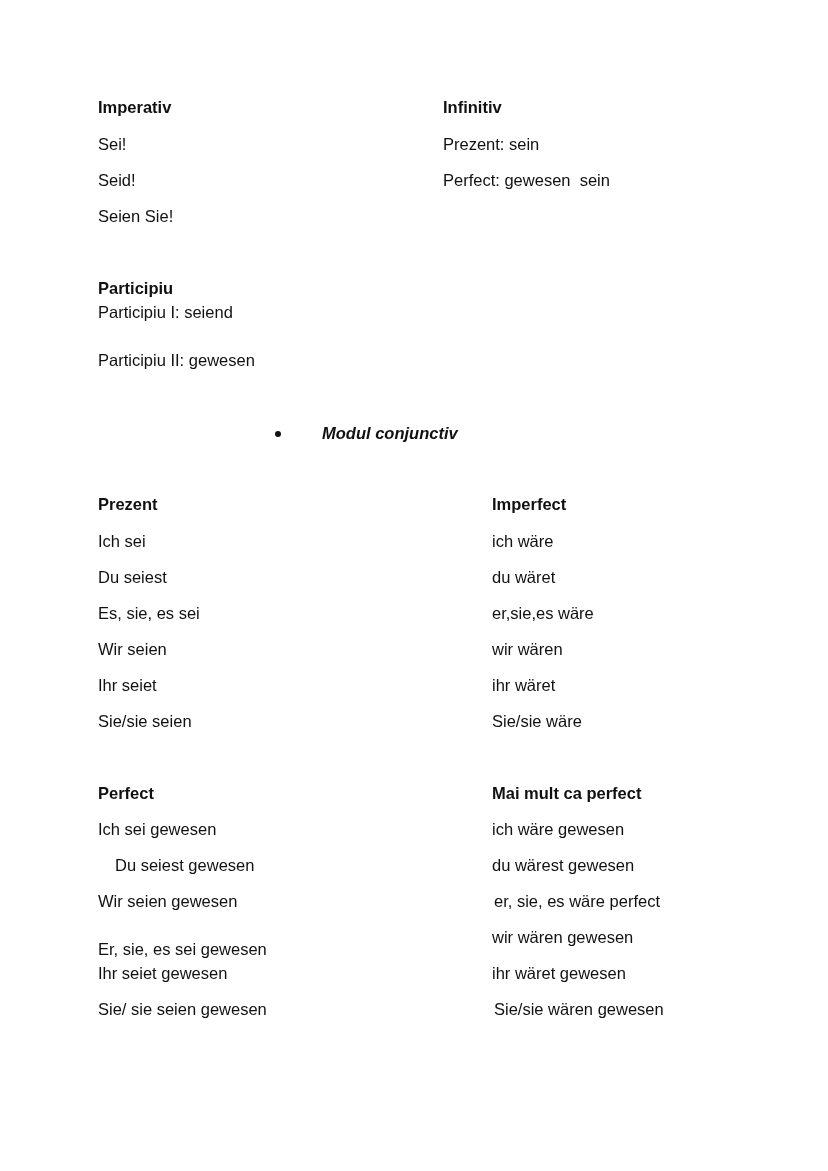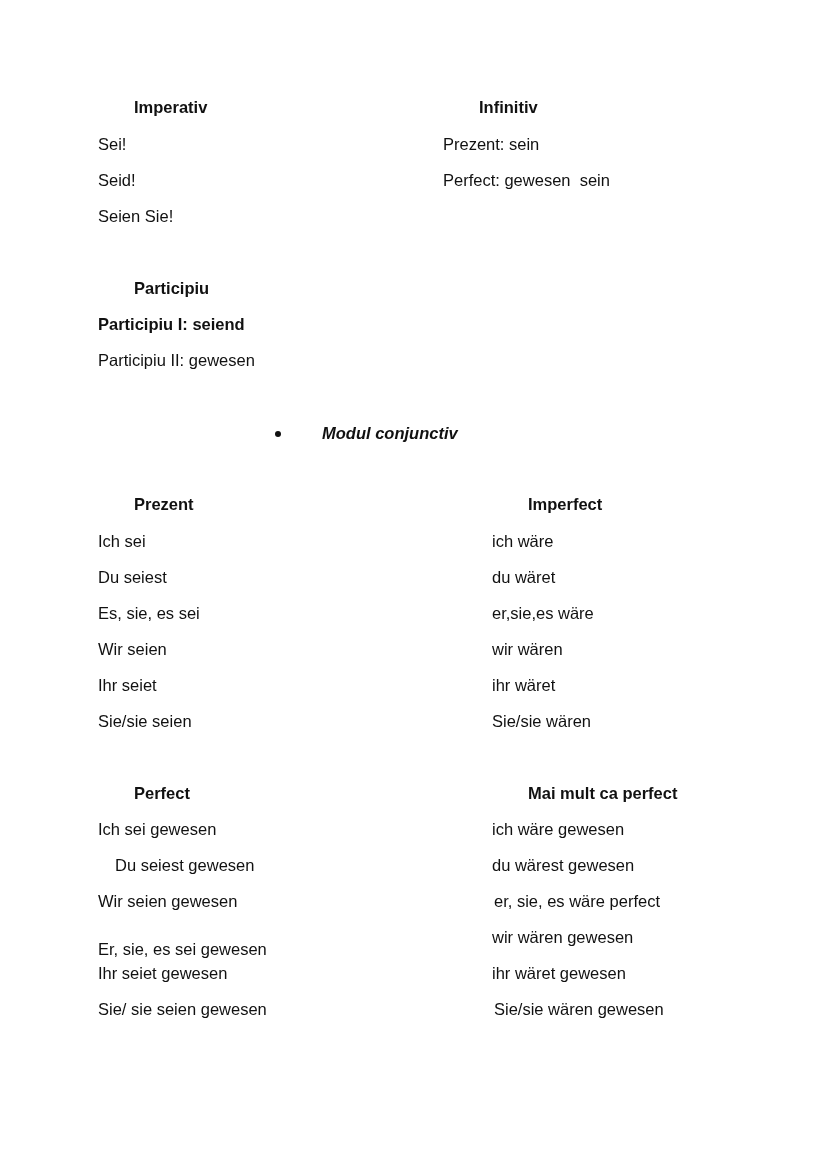--- a/index.html
+++ b/index.html
@@ -14,21 +14,21 @@
       overflow: hidden;
       font-family: "Liberation Sans", sans-serif;
       color: #111111;
       font-size: 16.5px;
     }
     .line {
       position: absolute;
       white-space: pre;
       line-height: 20px;
     }
-    .bold { font-weight: bold; margin-left: 36px; }
+    .bold { font-weight: bold; }
     .bullet {
       position: absolute;
       width: 6px;
       height: 6px;
       border-radius: 50%;
       background: #111;
     }
     .bolditalic { font-weight: bold; font-style: italic; }
   </style>
 </head>
@@ -42,21 +42,21 @@
 </div>
 
 <div>
   <div class="line bold" style="left:443px; top:97px;">Infinitiv</div>
   <div class="line" style="left:443px; top:134px;">Prezent: sein</div>
   <div class="line" style="left:443px; top:170px;">Perfect: gewesen  sein</div>
 </div>
 
 <div>
   <div class="line bold" style="left:98px; top:278px;">Participiu</div>
-  <div class="line" style="left:98px; top:314px;font-weight:bold;">Participiu I: seiend</div>
+  <div class="line" style="left:98px; top:302px;">Participiu I: seiend</div>
   <div class="line" style="left:98px; top:350px;">Participiu II: gewesen</div>
 </div>
 
 <div>
   <span class="bullet" style="left:275px; top:431px;"></span>
   <div class="line bolditalic" style="left:322px; top:423px;">Modul conjunctiv</div>
 </div>
 
 <div>
   <div class="line bold" style="left:98px; top:494px;">Prezent</div>
@@ -68,21 +68,21 @@
   <div class="line" style="left:98px; top:711px;">Sie/sie seien</div>
 </div>
 
 <div>
   <div class="line bold" style="left:492px; top:494px;">Imperfect</div>
   <div class="line" style="left:492px; top:531px;">ich wäre</div>
   <div class="line" style="left:492px; top:567px;">du wäret</div>
   <div class="line" style="left:492px; top:603px;">er,sie,es wäre</div>
   <div class="line" style="left:492px; top:639px;">wir wären</div>
   <div class="line" style="left:492px; top:675px;">ihr wäret</div>
-  <div class="line" style="left:492px; top:711px;">Sie/sie wären</div>
+  <div class="line" style="left:492px; top:711px;">Sie/sie wäre</div>
 </div>
 
 <div>
   <div class="line bold" style="left:98px; top:783px;">Perfect</div>
   <div class="line" style="left:98px; top:819px;">Ich sei gewesen</div>
   <div class="line" style="left:98px; top:855px;margin-left:17px;">Du seiest gewesen</div>
   <div class="line" style="left:98px; top:891px;margin-top:48px;">Er, sie, es sei gewesen</div>
   <div class="line" style="left:98px; top:891px;">Wir seien gewesen</div>
   <div class="line" style="left:98px; top:963px;">Ihr seiet gewesen</div>
   <div class="line" style="left:98px; top:999px;">Sie/ sie seien gewesen</div>

